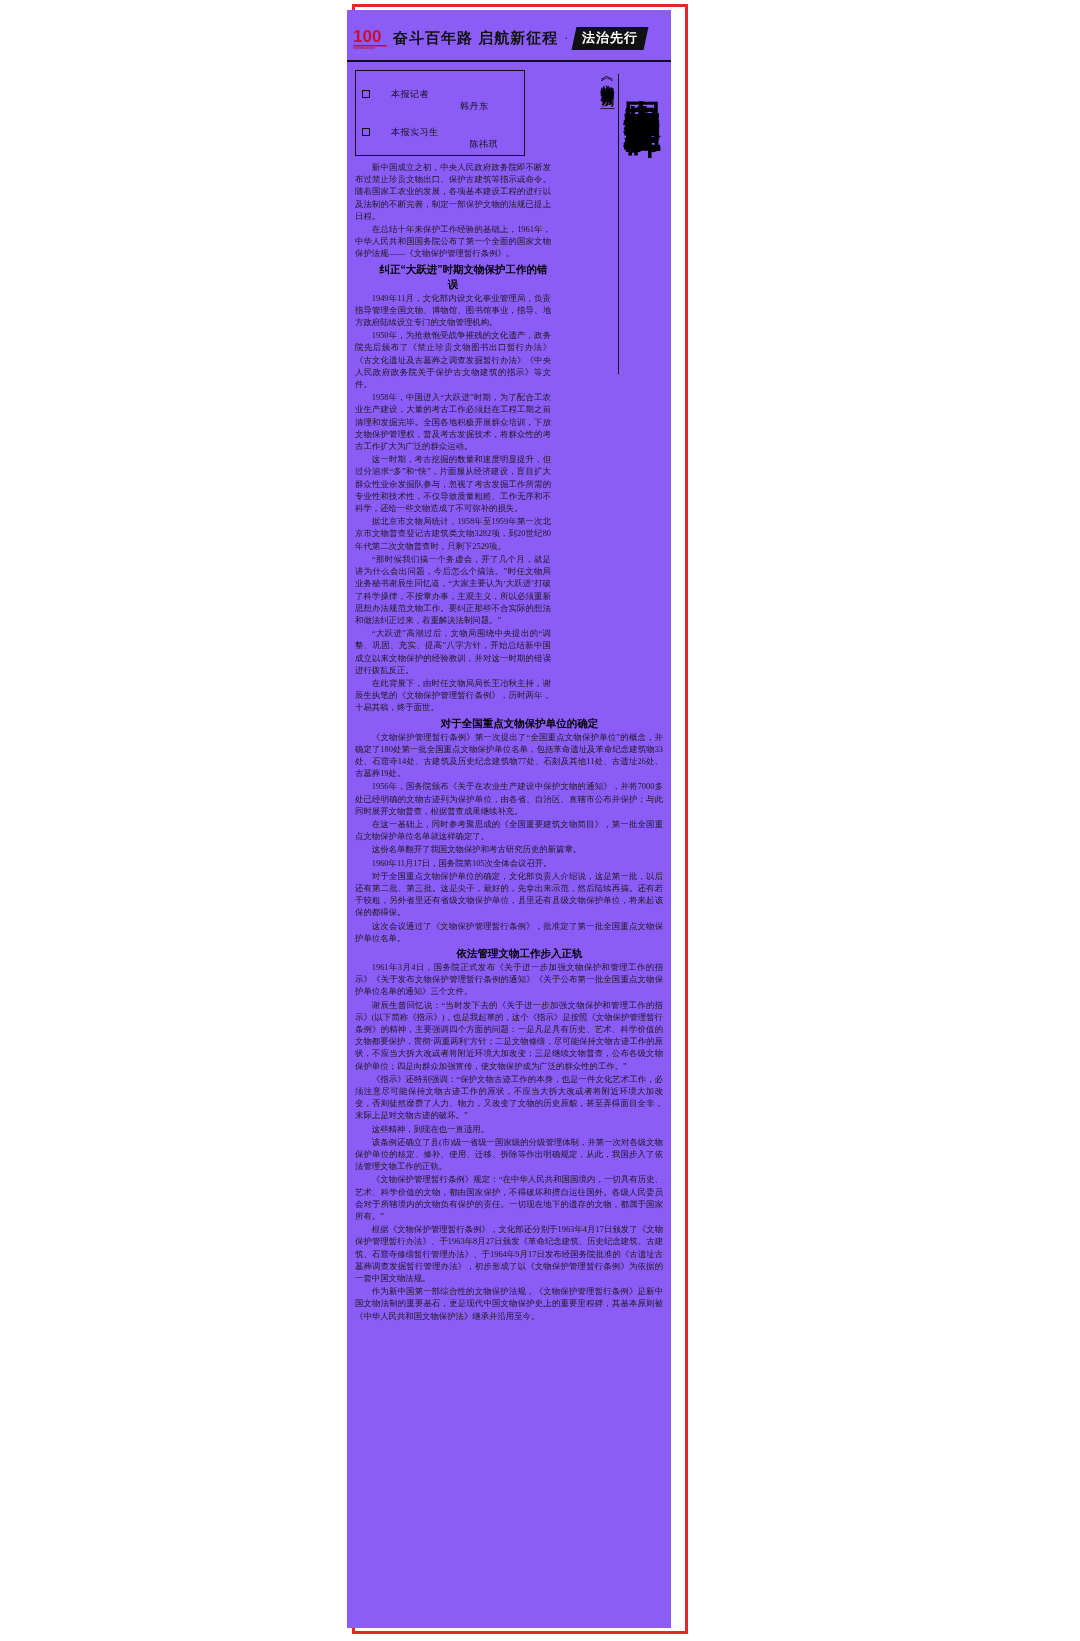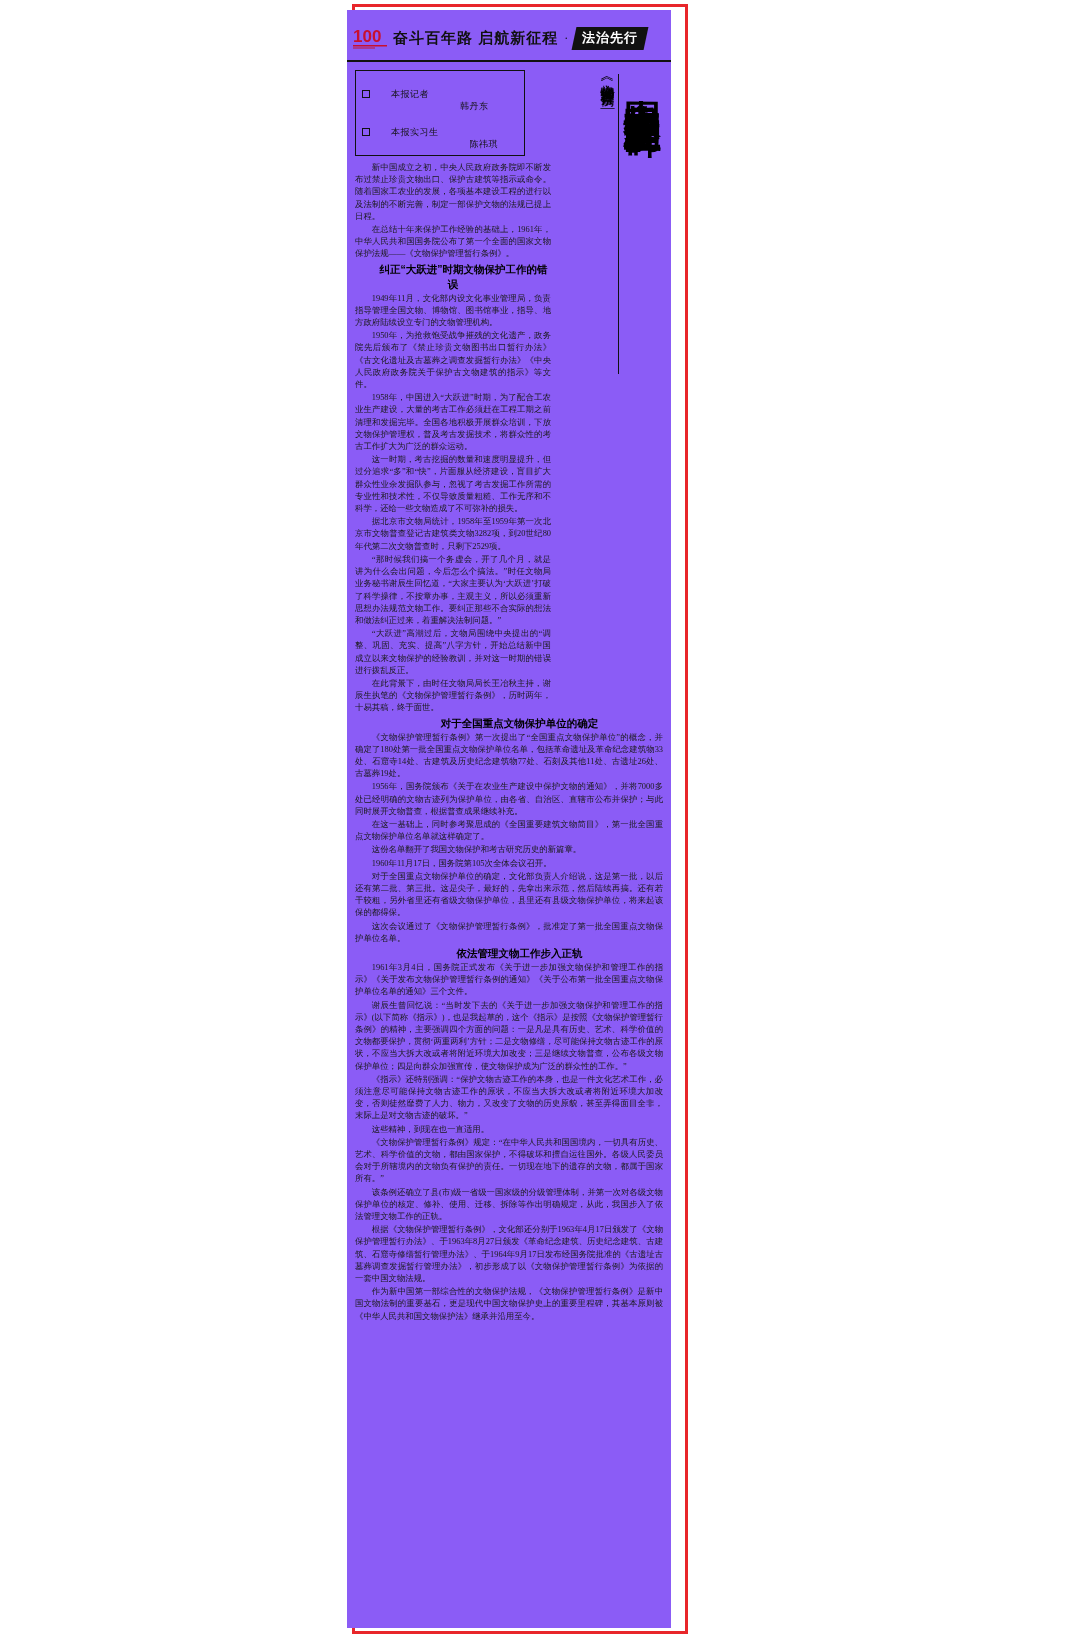--- a/index.html
+++ b/index.html
@@ -251,22 +251,22 @@
           <p>这份名单翻开了我国文物保护和考古研究历史的新篇章。</p>
           <p>1960年11月17日，国务院第105次全体会议召开。</p>
           <p>对于全国重点文物保护单位的确定，文化部负责人介绍说，这是第一批，以后还有第二批、第三批。这是尖子，最好的，先拿出来示范，然后陆续再搞。还有若干较粗，另外省里还有省级文物保护单位，县里还有县级文物保护单位，将来起该保的都得保。</p>
           <p>这次会议通过了《文物保护管理暂行条例》，批准定了第一批全国重点文物保护单位名单。</p>
 
           <p class="subhead">依法管理文物工作步入正轨</p>
           <p>1961年3月4日，国务院正式发布《关于进一步加强文物保护和管理工作的指示》《关于发布文物保护管理暂行条例的通知》《关于公布第一批全国重点文物保护单位名单的通知》三个文件。</p>
           <p>谢辰生曾回忆说：“当时发下去的《关于进一步加强文物保护和管理工作的指示》(以下简称《指示》)，也是我起草的，这个《指示》是按照《文物保护管理暂行条例》的精神，主要强调四个方面的问题：一是凡是具有历史、艺术、科学价值的文物都要保护，贯彻‘两重两利’方针；二是文物修缮，尽可能保持文物古迹工作的原状，不应当大拆大改或者将附近环境大加改变；三是继续文物普查，公布各级文物保护单位；四是向群众加强宣传，使文物保护成为广泛的群众性的工作。”</p>
           <p>《指示》还特别强调：“保护文物古迹工作的本身，也是一件文化艺术工作，必须注意尽可能保持文物古迹工作的原状，不应当大拆大改或者将附近环境大加改变，否则徒然靡费了人力、物力，又改变了文物的历史原貌，甚至弄得面目全非，末际上是对文物古迹的破坏。”</p>
           <p>这些精神，到现在也一直适用。</p>
+          <p>该条例还确立了县(市)级一省级一国家级的分级管理体制，并第一次对各级文物保护单位的核定、修补、使用、迁移、拆除等作出明确规定，从此，我国步入了依法管理文物工作的正轨。</p>
           <p>《文物保护管理暂行条例》规定：“在中华人民共和国国境内，一切具有历史、艺术、科学价值的文物，都由国家保护，不得破坏和擅自运往国外。各级人民委员会对于所辖境内的文物负有保护的责任。一切现在地下的遗存的文物，都属于国家所有。”</p>
-          <p>该条例还确立了县(市)级一省级一国家级的分级管理体制，并第一次对各级文物保护单位的核定、修补、使用、迁移、拆除等作出明确规定，从此，我国步入了依法管理文物工作的正轨。</p>
           <p>根据《文物保护管理暂行条例》，文化部还分别于1963年4月17日颁发了《文物保护管理暂行办法》、于1963年8月27日颁发《革命纪念建筑、历史纪念建筑、古建筑、石窟寺修缮暂行管理办法》、于1964年9月17日发布经国务院批准的《古遗址古墓葬调查发掘暂行管理办法》，初步形成了以《文物保护管理暂行条例》为依据的一套中国文物法规。</p>
           <p>作为新中国第一部综合性的文物保护法规，《文物保护管理暂行条例》是新中国文物法制的重要基石，更是现代中国文物保护史上的重要里程碑，其基本原则被《中华人民共和国文物保护法》继承并沿用至今。</p>
         </div>
       </div>
 
     </div>
   </div>
 </div>
 
 </body></html>

